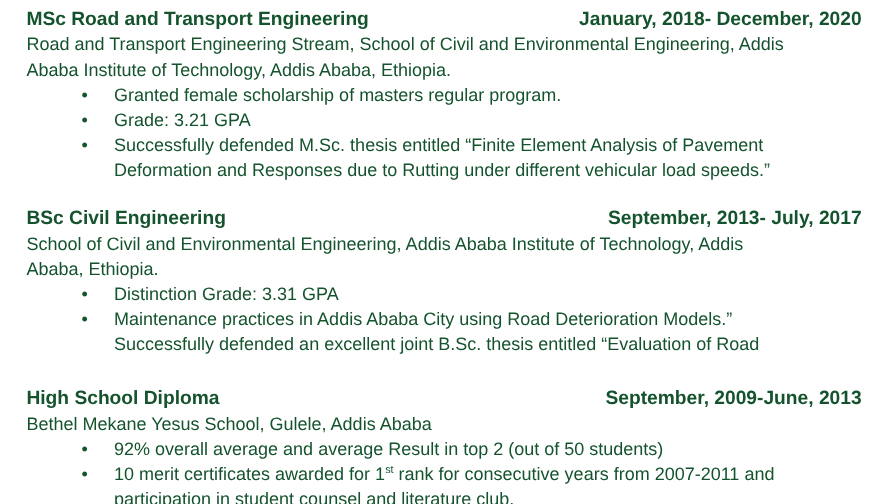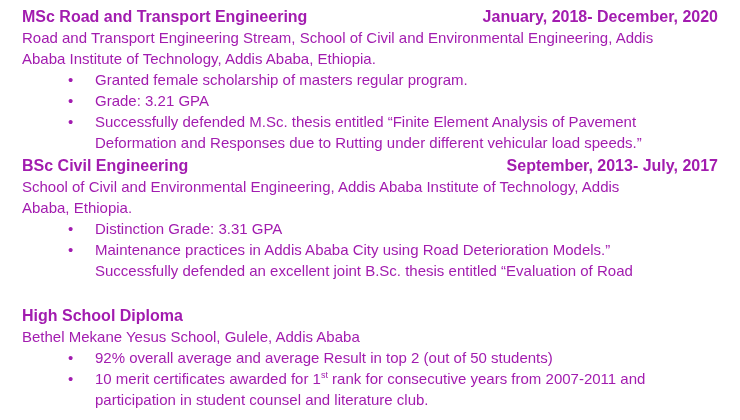--- a/index.html
+++ b/index.html
@@ -7,27 +7,27 @@
     width: 740px;
     height: 420px;
     background: #ffffff;
     overflow: hidden;
   }
   .page {
     box-sizing: border-box;
     width: 740px;
     height: 420px;
     padding: 6px 22px 0 22px;
-    color: #a21caf;
+    color: #14532d;
     font-family: "Liberation Sans", "DejaVu Sans", sans-serif;
     font-size: 15px;
     line-height: 21px;
   }
   .entry { }
-  .entry-2 { margin-top: 2px; }
+  .entry-2 { margin-top: 19px; }
   .entry-3 { margin-top: 24px; }
   .entry-header {
     display: flex;
     justify-content: space-between;
     align-items: baseline;
     font-weight: 700;
     font-size: 16px;
     line-height: 21px;
   }
   .entry-header .title {
@@ -112,20 +112,21 @@
         <span class="bullet">•</span>
         <span class="line">Maintenance practices in Addis Ababa City using Road Deterioration Models.”</span>
         <span class="line">Successfully defended an excellent joint B.Sc. thesis entitled “Evaluation of Road</span>
       </li>
     </ul>
   </section>
 
   <section class="entry entry-3">
     <div class="entry-header">
       <h3 class="title">High School Diploma</h3>
+      <span class="dates">September, 2009-June, 2013</span>
     </div>
     <p class="subtitle">
       <span class="line">Bethel Mekane Yesus School, Gulele, Addis Ababa</span>
     </p>
     <ul class="bullets">
       <li>
         <span class="bullet">•</span>
         <span class="line">92% overall average and average Result in top 2 (out of 50 students)</span>
       </li>
       <li>

